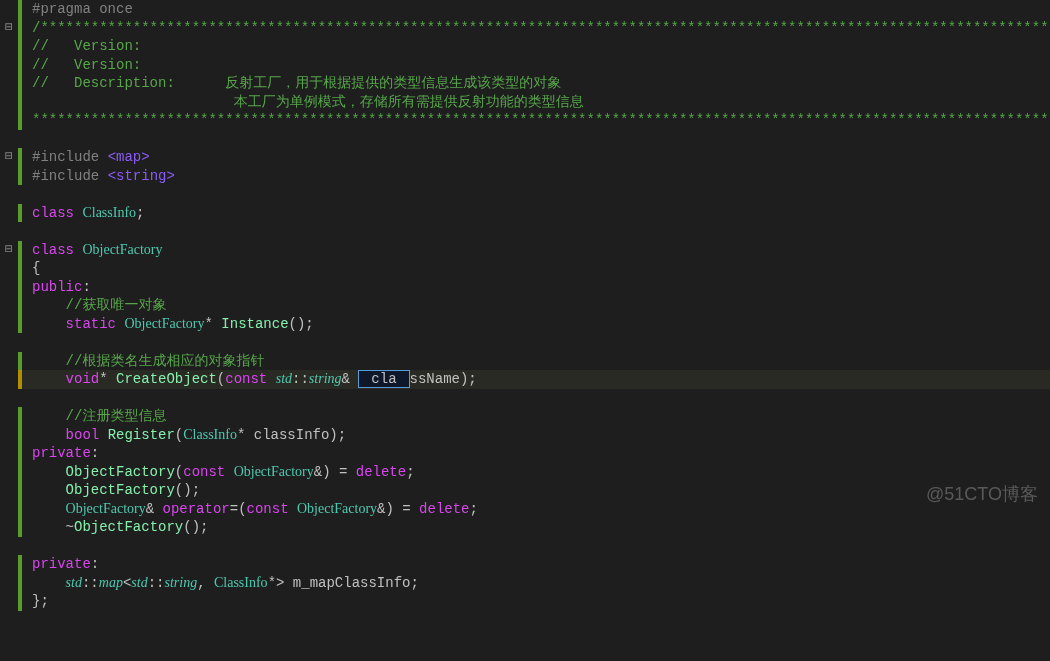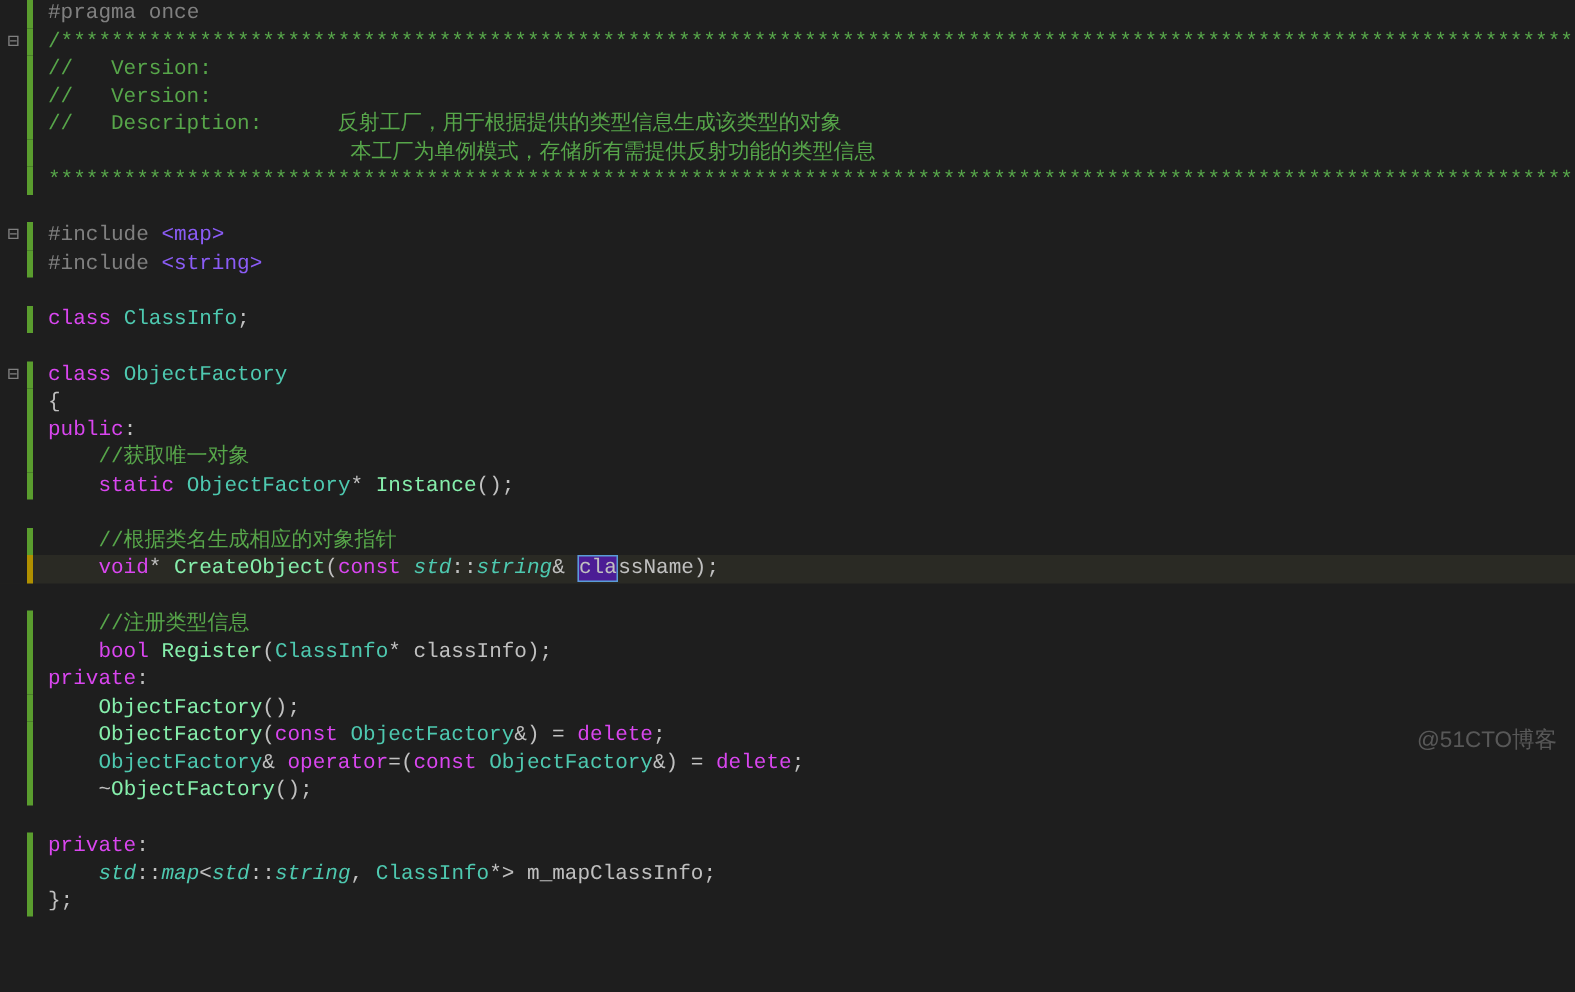--- a/index.html
+++ b/index.html
@@ -55,37 +55,37 @@
     width: 4px;
     background: #b09000;
   }
   .code {
     flex: 1;
     padding-left: 6px;
   }
   .t-pre   { color: #808080; }
   .t-grn   { color: #57a64a; }   
   .t-kw    { color: #d946ef; }   
-  .t-type  { color: #4ec9b0; }   
+  .t-type  { color: #4ec9b0; font-family: Liberation Serif, serif; }   
   .t-fn    { color: #86efac; }   
   .t-id    { color: #c0c0c0; }   
   .t-str   { color: #8b5cf6; }   
   .t-brace { color: #c0c0c0; }
   .t-it    { font-style: italic; }
-  .t-sel   { background: #4c1d95; border: 1px solid #5a9dd6; padding: 0 0px; }
+  .t-sel   { background: #0f172a; border: 1px solid #5a9dd6; padding: 0 12px; }
   .hl {
     background: #2a2a24;
   }
   .watermark {
     position: absolute;
     right: 12px;
     bottom: 6px;
     color: #888888;
     opacity: 0.55;
-    font-size: 15px;
+    font-size: 18px;
     font-family: sans-serif;
     pointer-events: none;
   }
   .fold { cursor: default; }
 </style>
 </head>
 <body>
 
 <div class="editor">
   <div id="lines">
@@ -107,22 +107,22 @@
       <div class="line"><div class="gutter fold"></div><div class="bar-wrap"><div class="bar-green"></div></div><div class="code"><span class="t-kw">public</span><span class="t-id">:</span></div></div>
       <div class="line"><div class="gutter fold"></div><div class="bar-wrap"><div class="bar-green"></div></div><div class="code">    <span class="t-grn">//获取唯一对象</span></div></div>
       <div class="line"><div class="gutter fold"></div><div class="bar-wrap"><div class="bar-green"></div></div><div class="code">    <span class="t-kw">static</span> <span class="t-type">ObjectFactory</span><span class="t-id">*</span> <span class="t-fn">Instance</span><span class="t-id">();</span></div></div>
       <div class="line"><div class="gutter fold"></div><div class="bar-wrap"></div><div class="code"></div></div>
       <div class="line"><div class="gutter fold"></div><div class="bar-wrap"><div class="bar-green"></div></div><div class="code">    <span class="t-grn">//根据类名生成相应的对象指针</span></div></div>
       <div class="line hl"><div class="gutter fold"></div><div class="bar-wrap"><div class="bar-yellow"></div></div><div class="code">    <span class="t-kw">void</span><span class="t-id">*</span> <span class="t-fn">CreateObject</span><span class="t-id">(</span><span class="t-kw">const</span> <span class="t-type t-it">std</span><span class="t-id">::</span><span class="t-type t-it">string</span><span class="t-id">&amp; </span><span class="t-sel">cla</span><span class="t-id">ssName);</span></div></div>
       <div class="line"><div class="gutter fold"></div><div class="bar-wrap"></div><div class="code"></div></div>
       <div class="line"><div class="gutter fold"></div><div class="bar-wrap"><div class="bar-green"></div></div><div class="code">    <span class="t-grn">//注册类型信息</span></div></div>
       <div class="line"><div class="gutter fold"></div><div class="bar-wrap"><div class="bar-green"></div></div><div class="code">    <span class="t-kw">bool</span> <span class="t-fn">Register</span><span class="t-id">(</span><span class="t-type">ClassInfo</span><span class="t-id">* classInfo);</span></div></div>
       <div class="line"><div class="gutter fold"></div><div class="bar-wrap"><div class="bar-green"></div></div><div class="code"><span class="t-kw">private</span><span class="t-id">:</span></div></div>
+      <div class="line"><div class="gutter fold"></div><div class="bar-wrap"><div class="bar-green"></div></div><div class="code">    <span class="t-fn">ObjectFactory</span><span class="t-id">(</span><span class="t-kw">const</span> <span class="t-type">ObjectFactory</span><span class="t-id">&amp;) = </span><span class="t-kw">delete</span><span class="t-id">;</span></div></div>
       <div class="line"><div class="gutter fold"></div><div class="bar-wrap"><div class="bar-green"></div></div><div class="code">    <span class="t-fn">ObjectFactory</span><span class="t-id">();</span></div></div>
-      <div class="line"><div class="gutter fold"></div><div class="bar-wrap"><div class="bar-green"></div></div><div class="code">    <span class="t-fn">ObjectFactory</span><span class="t-id">(</span><span class="t-kw">const</span> <span class="t-type">ObjectFactory</span><span class="t-id">&amp;) = </span><span class="t-kw">delete</span><span class="t-id">;</span></div></div>
       <div class="line"><div class="gutter fold"></div><div class="bar-wrap"><div class="bar-green"></div></div><div class="code">    <span class="t-type">ObjectFactory</span><span class="t-id">&amp; </span><span class="t-kw">operator</span><span class="t-id">=(</span><span class="t-kw">const</span> <span class="t-type">ObjectFactory</span><span class="t-id">&amp;) = </span><span class="t-kw">delete</span><span class="t-id">;</span></div></div>
       <div class="line"><div class="gutter fold"></div><div class="bar-wrap"><div class="bar-green"></div></div><div class="code">    <span class="t-id">~</span><span class="t-fn">ObjectFactory</span><span class="t-id">();</span></div></div>
       <div class="line"><div class="gutter fold"></div><div class="bar-wrap"></div><div class="code"></div></div>
       <div class="line"><div class="gutter fold"></div><div class="bar-wrap"><div class="bar-green"></div></div><div class="code"><span class="t-kw">private</span><span class="t-id">:</span></div></div>
       <div class="line"><div class="gutter fold"></div><div class="bar-wrap"><div class="bar-green"></div></div><div class="code">    <span class="t-type t-it">std</span><span class="t-id">::</span><span class="t-type t-it">map</span><span class="t-id">&lt;</span><span class="t-type t-it">std</span><span class="t-id">::</span><span class="t-type t-it">string</span><span class="t-id">, </span><span class="t-type">ClassInfo</span><span class="t-id">*&gt; m_mapClassInfo;</span></div></div>
       <div class="line"><div class="gutter fold"></div><div class="bar-wrap"><div class="bar-green"></div></div><div class="code"><span class="t-brace">};</span></div></div>
     </div>
   <div class="watermark">@51CTO博客</div>
 </div>
 

